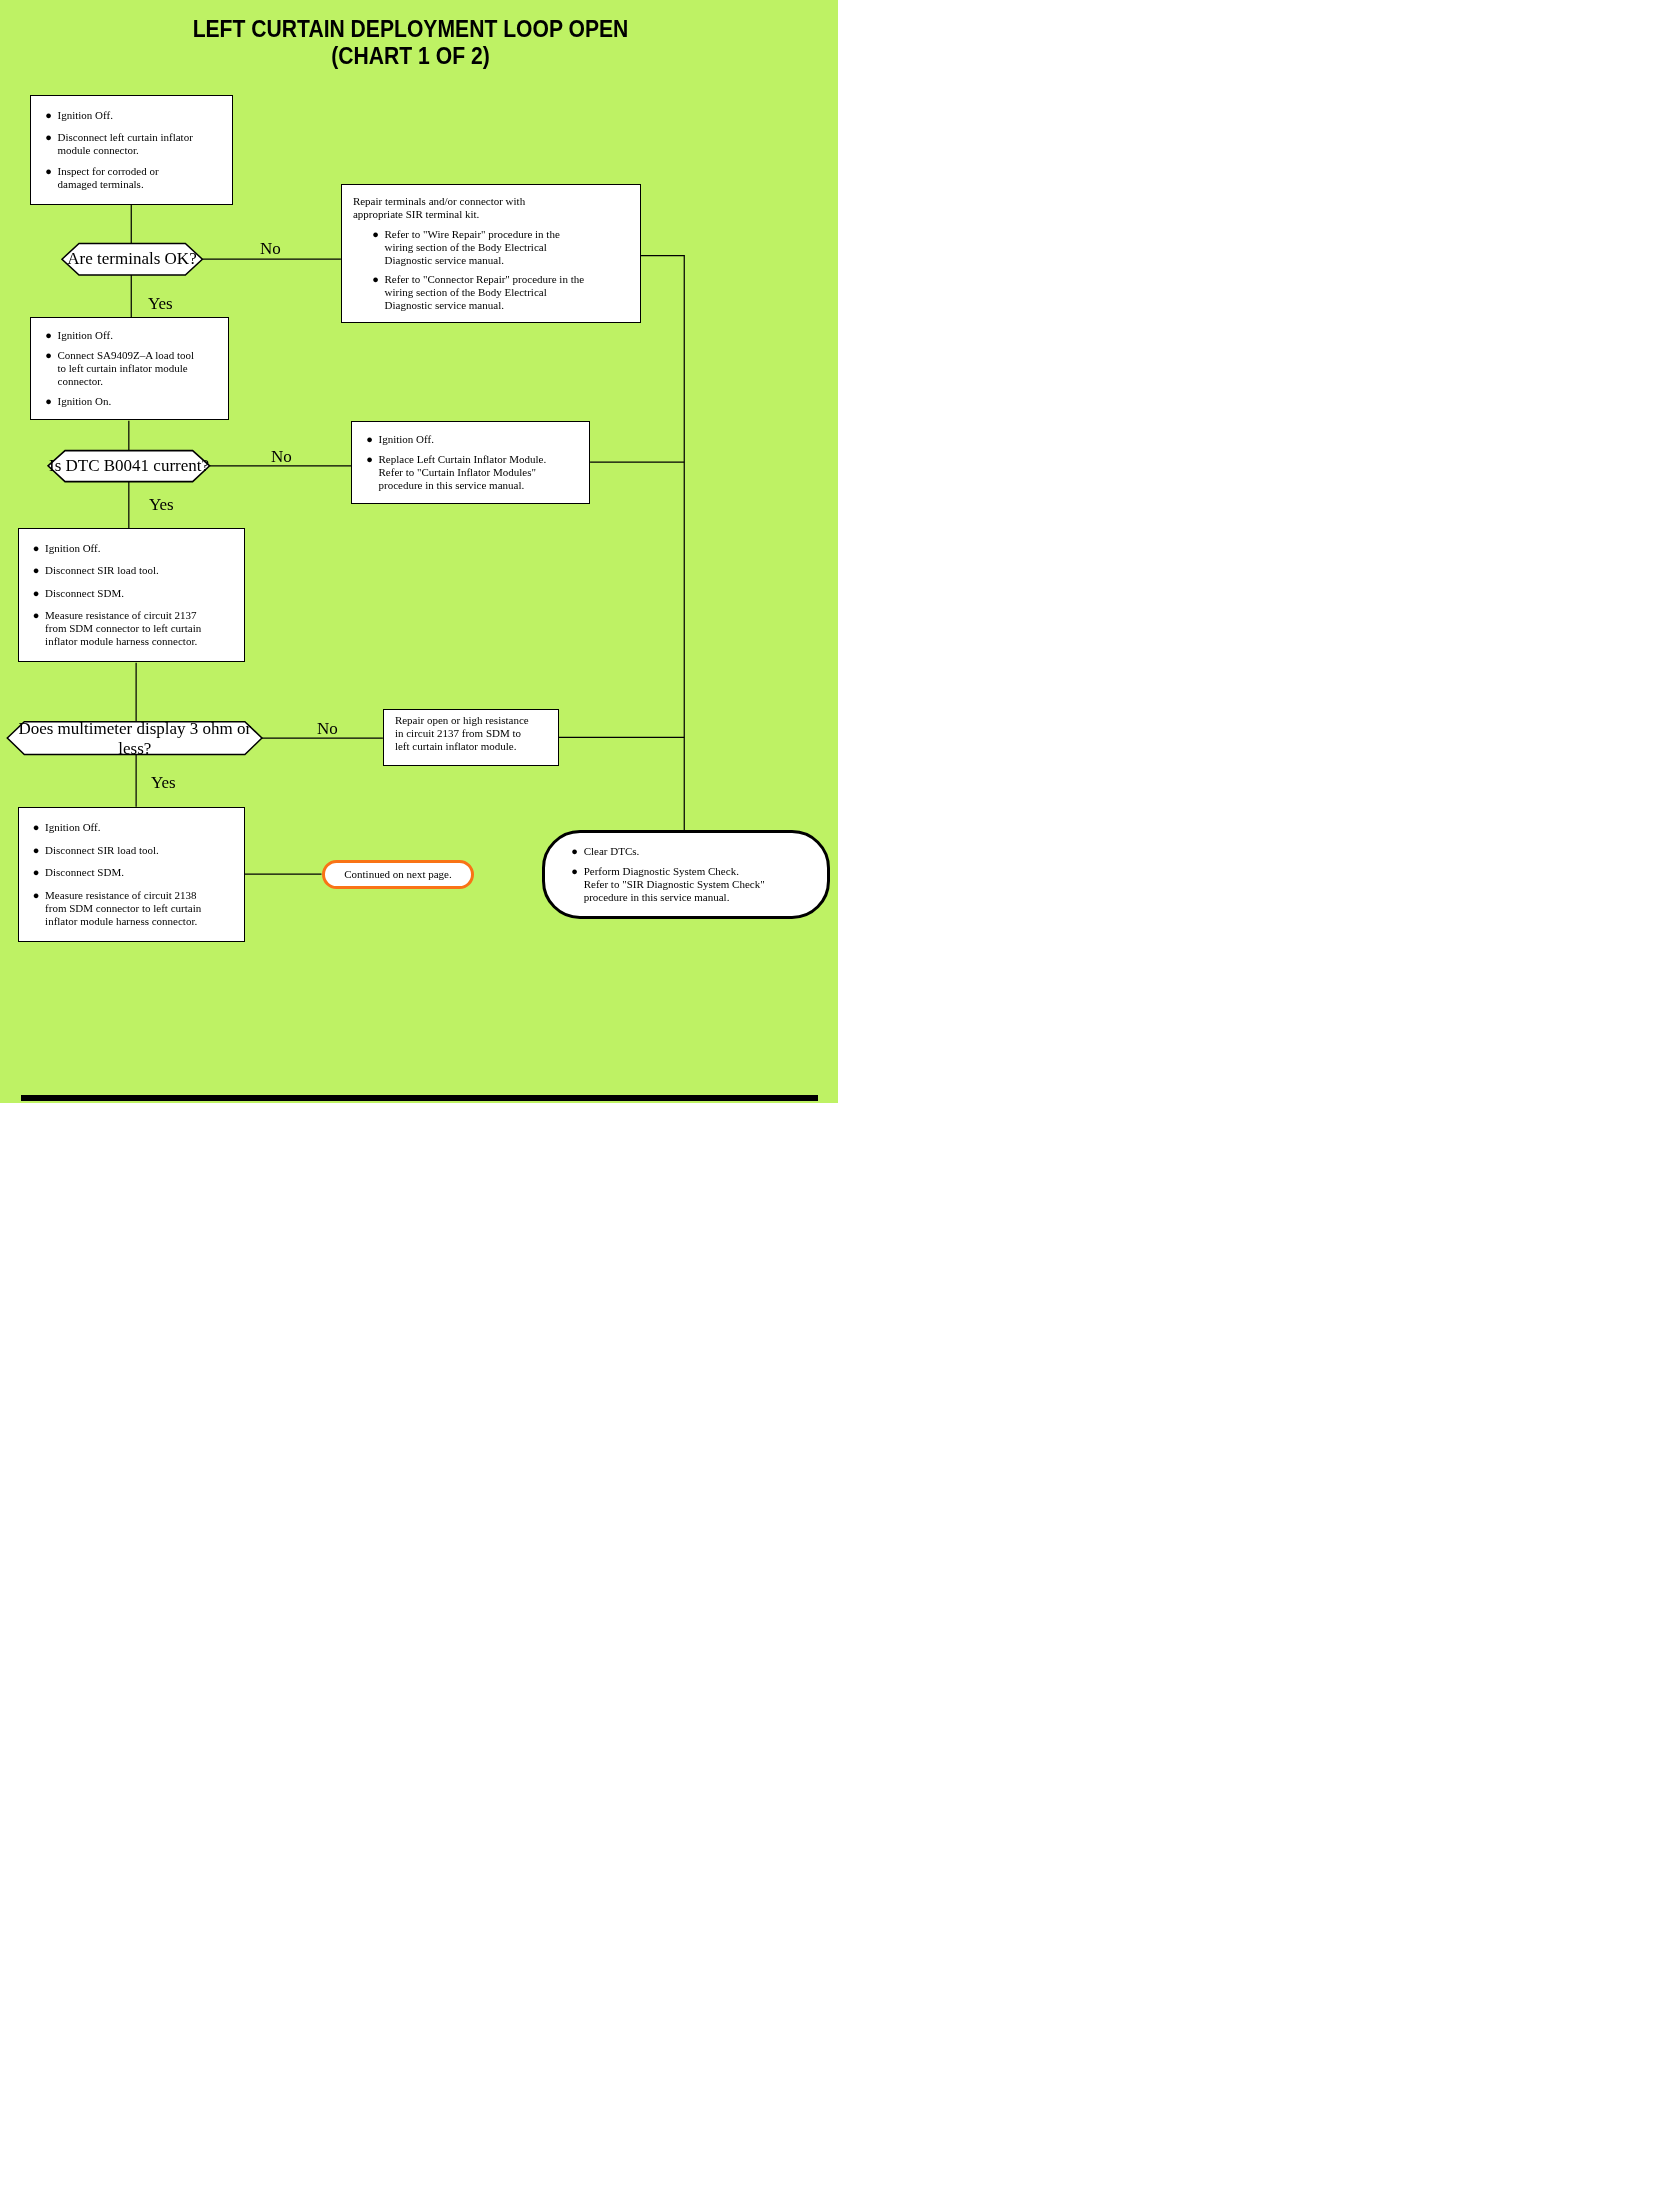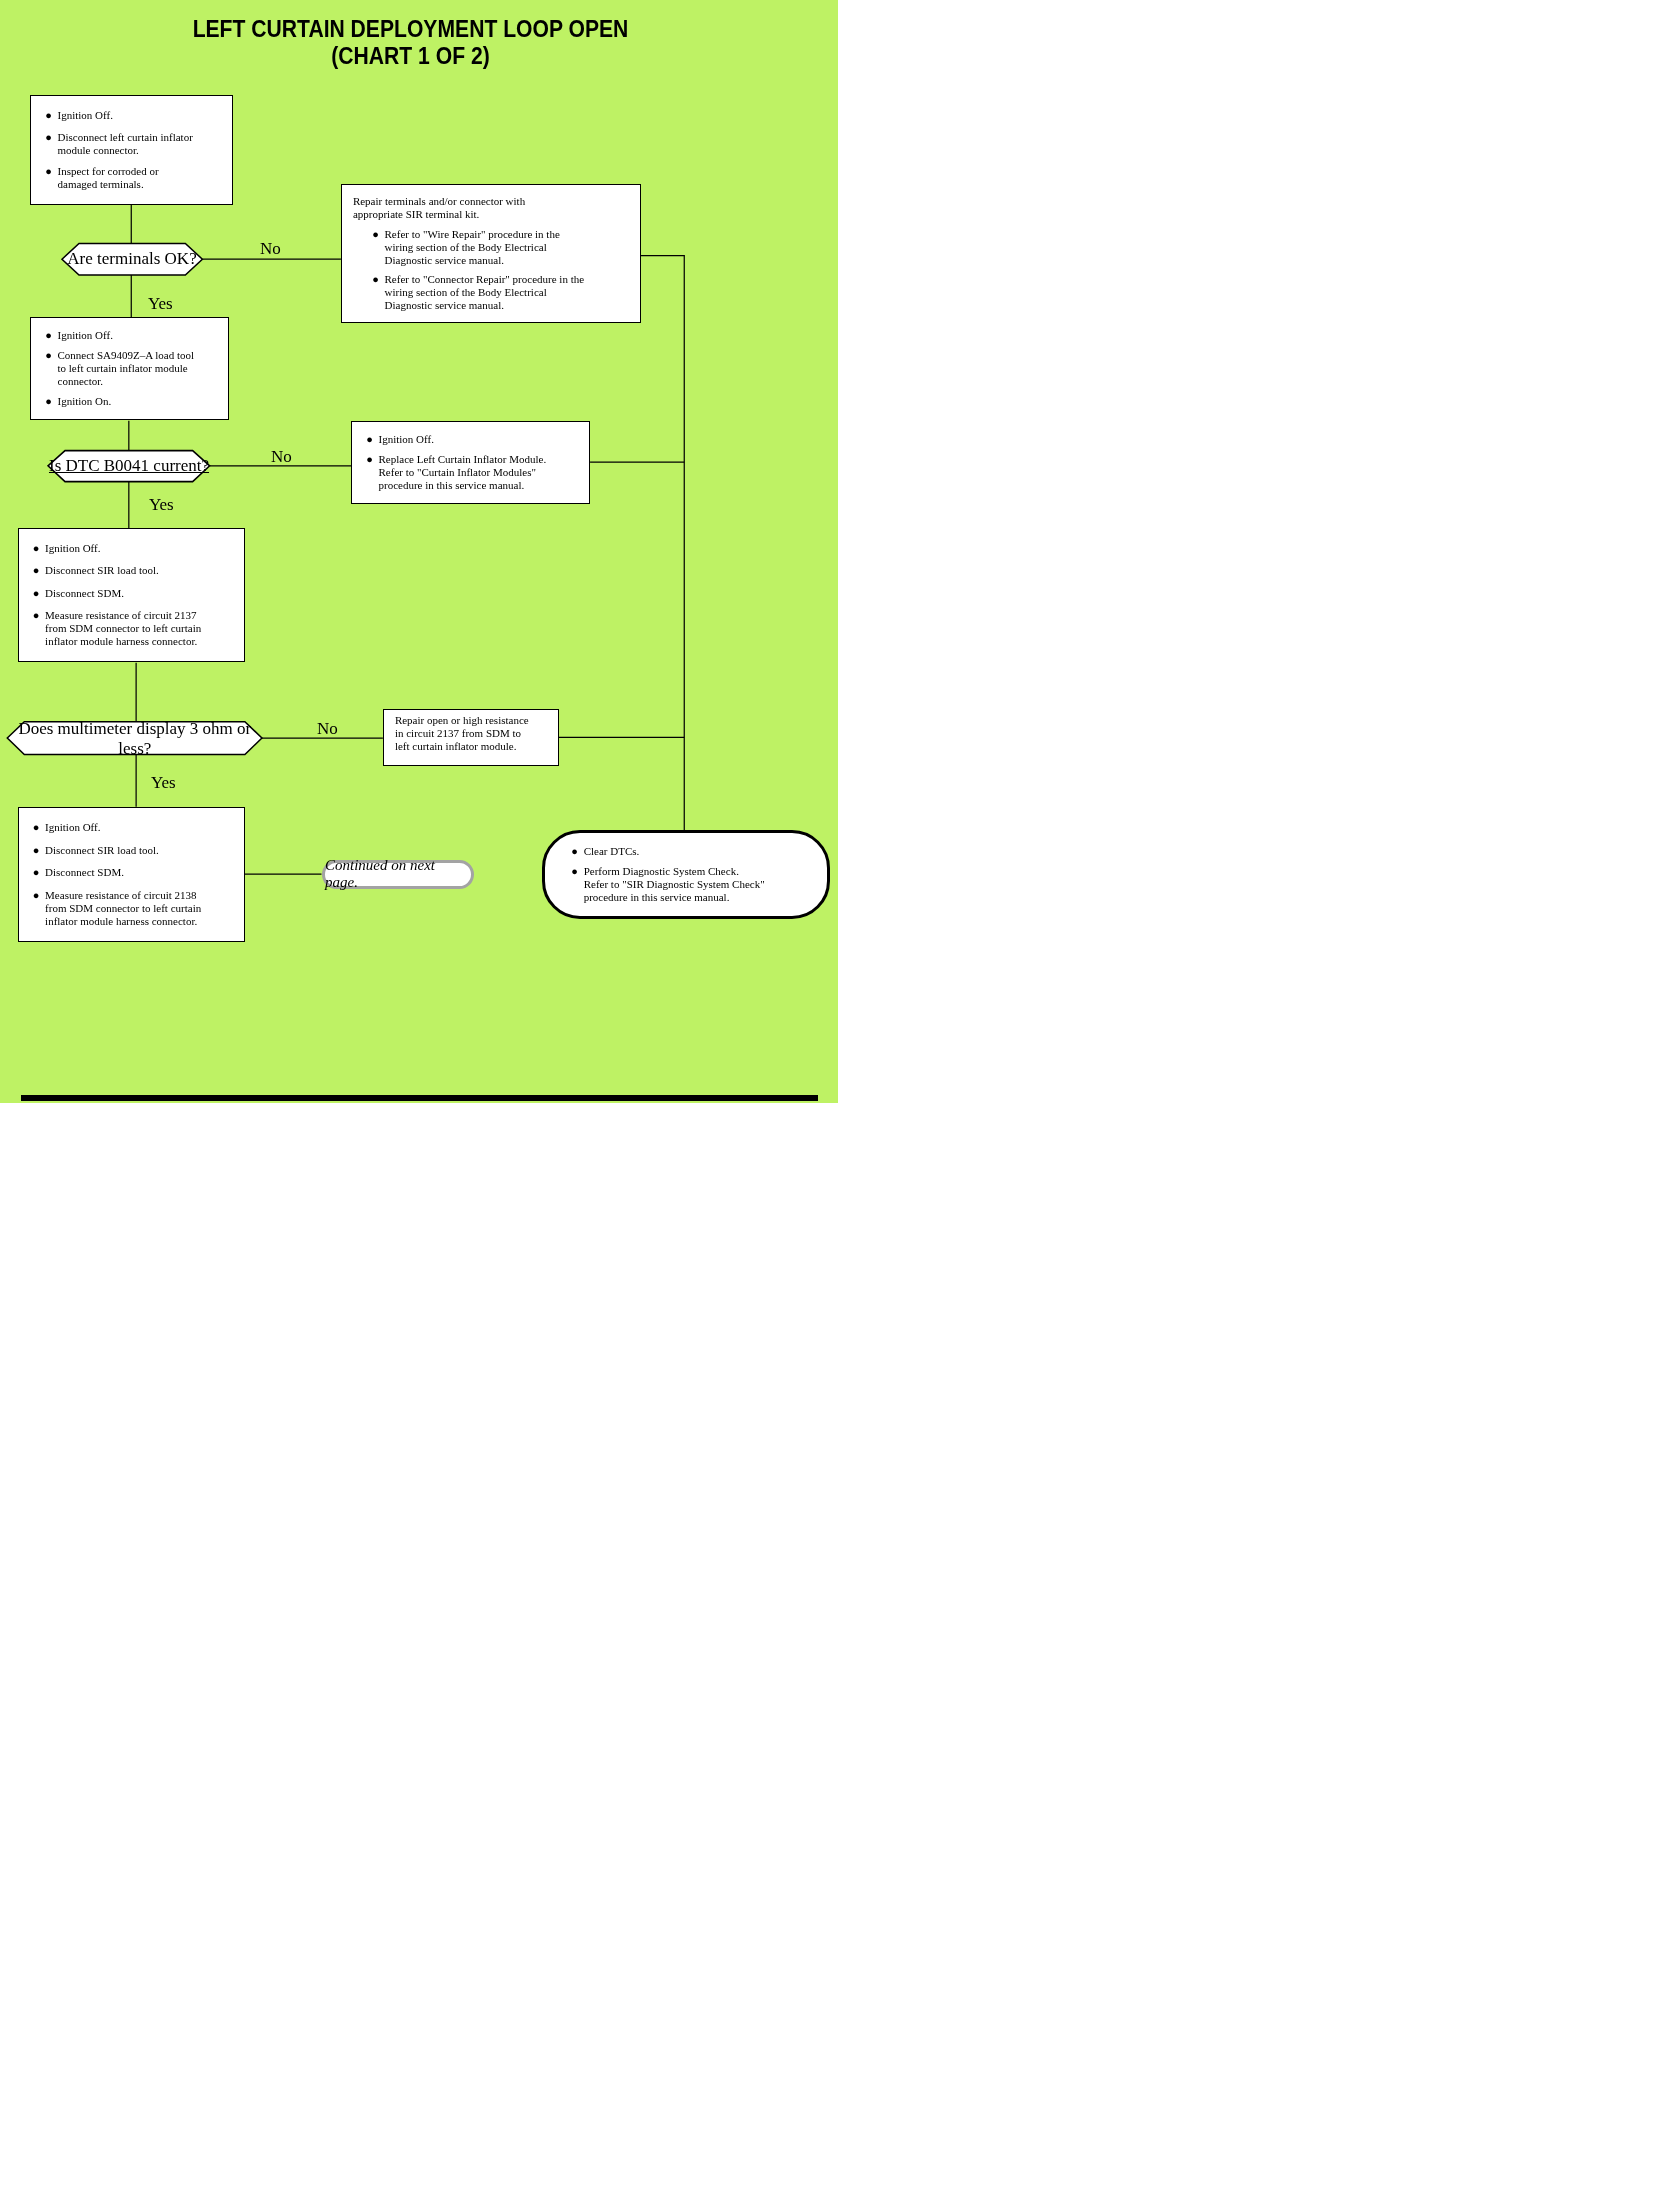--- a/index.html
+++ b/index.html
@@ -21,22 +21,22 @@
   .bullet{flex:0 0 18px;text-align:center;font-size:11px;}
   .itext{white-space:pre-line;}
   .intro{white-space:pre-line;padding-left:2.4px;}
   .sub .bullet{margin-left:16px;}
   
   .hexlabel{position:absolute;display:flex;align-items:center;justify-content:center;
             font-size:17px;text-align:center;}
   
   .edge{position:absolute;font-size:17px;text-align:right;}
   
-  .oval{position:absolute;background:#fff;border:3px solid #a3a3a3;border-radius:16px;box-sizing:border-box;
-        display:flex;align-items:center;justify-content:center;font-size:15px;font-style:italic;}
+  .oval{position:absolute;background:#fff;border:3px solid #f97316;border-radius:16px;box-sizing:border-box;
+        display:flex;align-items:center;justify-content:center;font-size:11px;}
   
   .final{position:absolute;background:#fff;border:3.6px solid #000;border-radius:38px;box-sizing:border-box;
          display:flex;flex-direction:column;justify-content:space-evenly;
          font-size:11px;line-height:1.18;padding:4.9px 6px 4.9px 20.7px;}
   .botbar{position:absolute;left:21px;top:1095px;width:797px;height:6px;background:#000;}
 </style>
 </head>
 <body>
 
 <div class="page">
@@ -117,21 +117,21 @@
       <span class="itext">Connect SA9409Z–A load tool
 to left curtain inflator module
 connector.</span>
     </div>
     <div class="item">
       <span class="bullet">●</span>
       <span class="itext">Ignition On.</span>
     </div>
   </div>
 
-  <div class="hexlabel" style="left:48px;top:450px;width:162px;height:31px;text-decoration:underline;">Is DTC B0041 current?</div>
+  <div class="hexlabel" style="left:48px;top:450px;width:162px;height:31px;">Is DTC B0041 current?</div>
   <div class="edge" style="left:271px;top:447px;">No</div>
   <div class="edge" style="left:149px;top:495px;">Yes</div>
 
   <div class="pbox" style="left:351px;top:421px;width:239px;height:83px;">
     <div class="item">
       <span class="bullet">●</span>
       <span class="itext">Ignition Off.</span>
     </div>
     <div class="item">
       <span class="bullet">●</span>

